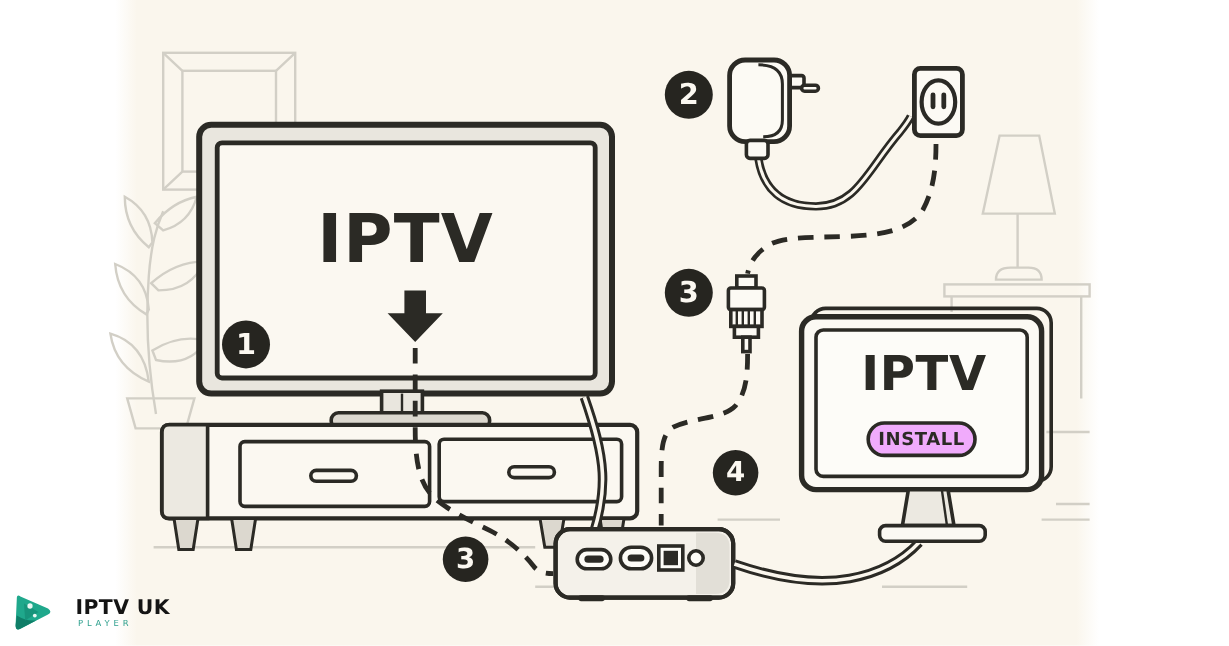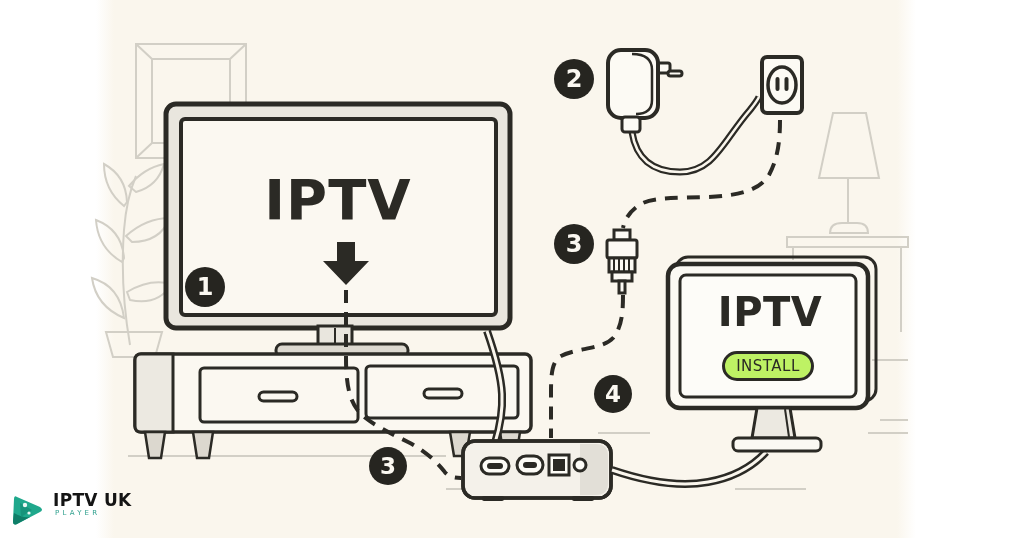--- a/index.html
+++ b/index.html
@@ -24,25 +24,25 @@
   .tv-text{
     left:238px;top:170px;width:200px;height:62px;text-align:center;
     font-size:56px;line-height:60px;font-weight:800;color:#2B2A25;letter-spacing:1px;
   }
   .mon-text{
     left:688px;top:290px;width:164px;height:44px;text-align:center;
     font-size:40px;line-height:44px;font-weight:800;color:#2B2A25;letter-spacing:0.5px;
   }
   .install-pill{
     left:722px;top:351px;width:86px;height:24px;
-    border:3.5px solid #2B2A25;border-radius:17px;background:#bef264;
+    border:3.5px solid #2B2A25;border-radius:17px;background:#f0abfc;
     display:flex;align-items:center;justify-content:center;
-    font-size:15px;font-weight:400;color:#2B2A25;letter-spacing:0.5px;
-  }
-  .logo{left:8px;top:491px;display:flex;align-items:flex-start;gap:5px;}
+    font-size:15px;font-weight:700;color:#2B2A25;letter-spacing:0.5px;
+  }
+  .logo{left:8px;top:491px;display:flex;align-items:center;gap:15px;}
   .logo-texts{display:flex;flex-direction:column;}
   .logo-brand{font-size:17px;font-weight:800;color:#141414;letter-spacing:0.3px;line-height:18px;}
   .logo-sub{font-size:7px;font-weight:400;color:#2FA08E;letter-spacing:3.2px;line-height:9px;margin-left:2px;}
 </style>
 </head>
 <body>
 
 <div class="stage"></div>
 
 <svg class="art" width="1024" height="538" viewBox="0 0 1024 538">

